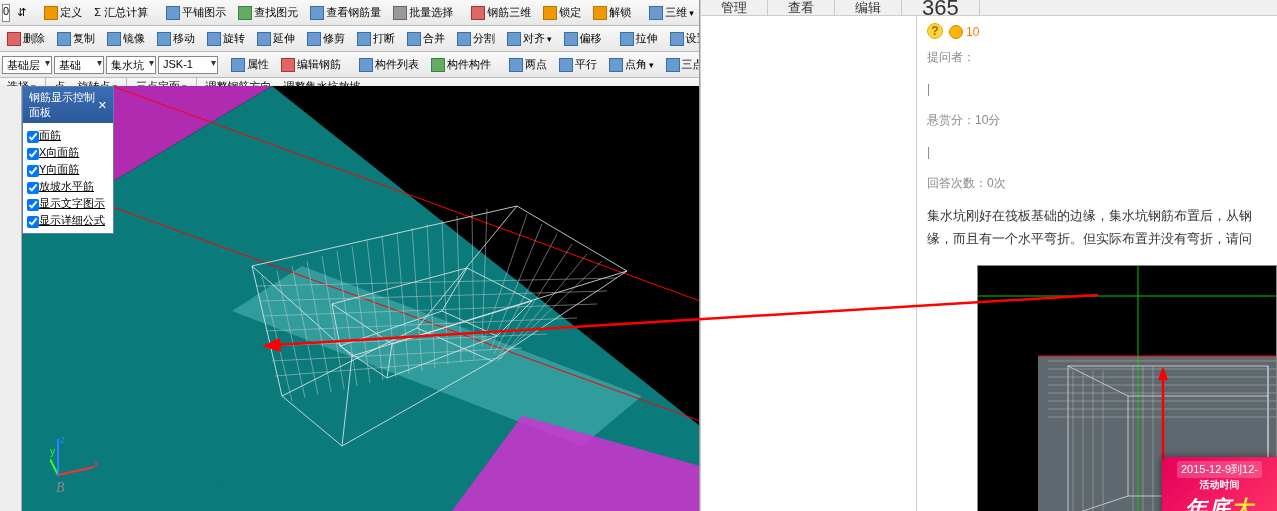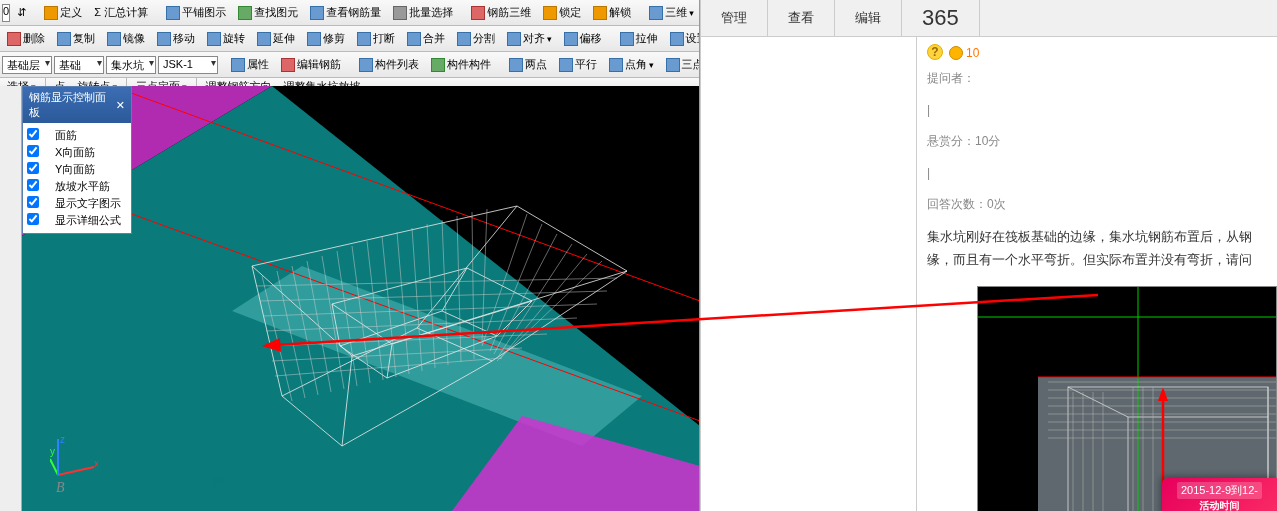--- a/index.html
+++ b/index.html
@@ -89,57 +89,58 @@
 
 .rulerL {
   position: absolute;
   left: 0; top: 86px; width: 22px; bottom: 0;
   background: #eee; border-right: 1px solid #aaa;
 }
 
 .panel {
   position: absolute;
   left: 22px; top: 86px;
-  width: 110px;
+  width: 92px;
   background: #f4f4f4;
   border: 1px solid #5a7fb0;
   font-size: 11px;
   z-index: 5;
 }
 .panel-title {
   background: linear-gradient(#3c6db3,#2b5a9a);
   color: #fff;
   padding: 3px 6px;
   display: flex;
   justify-content: space-between;
   align-items: center;
 }
 .panel-body {
   padding: 4px;
   background: #fff;
   min-height: 110px;
 }
 .chk {
   display: flex;
-  align-items: flex-start;
-  gap: 16px;
+  align-items: flex-end;
+  gap: 0;
   padding: 1px 0;
+  text-decoration: underline;
 }
 .chk input { width: 12px; height: 12px; }
 
 
 .web {
   position: absolute;
   left: 700px; top: 0; right: 0; height: 511px;
   background: #fff;
   border-left: 1px solid #ccc;
 }
 .tabbar {
   display: flex;
-  height: 37px;
+  height: 16px;
   border-bottom: 1px solid #ccc;
   background: #f0f0f0;
   font-size: 13px;
 }
 .tabbar .tab {
   padding: 4px 20px;
   border-right: 1px solid #ccc;
   cursor: pointer;
   color: #333;
   display:flex;align-items:center;

